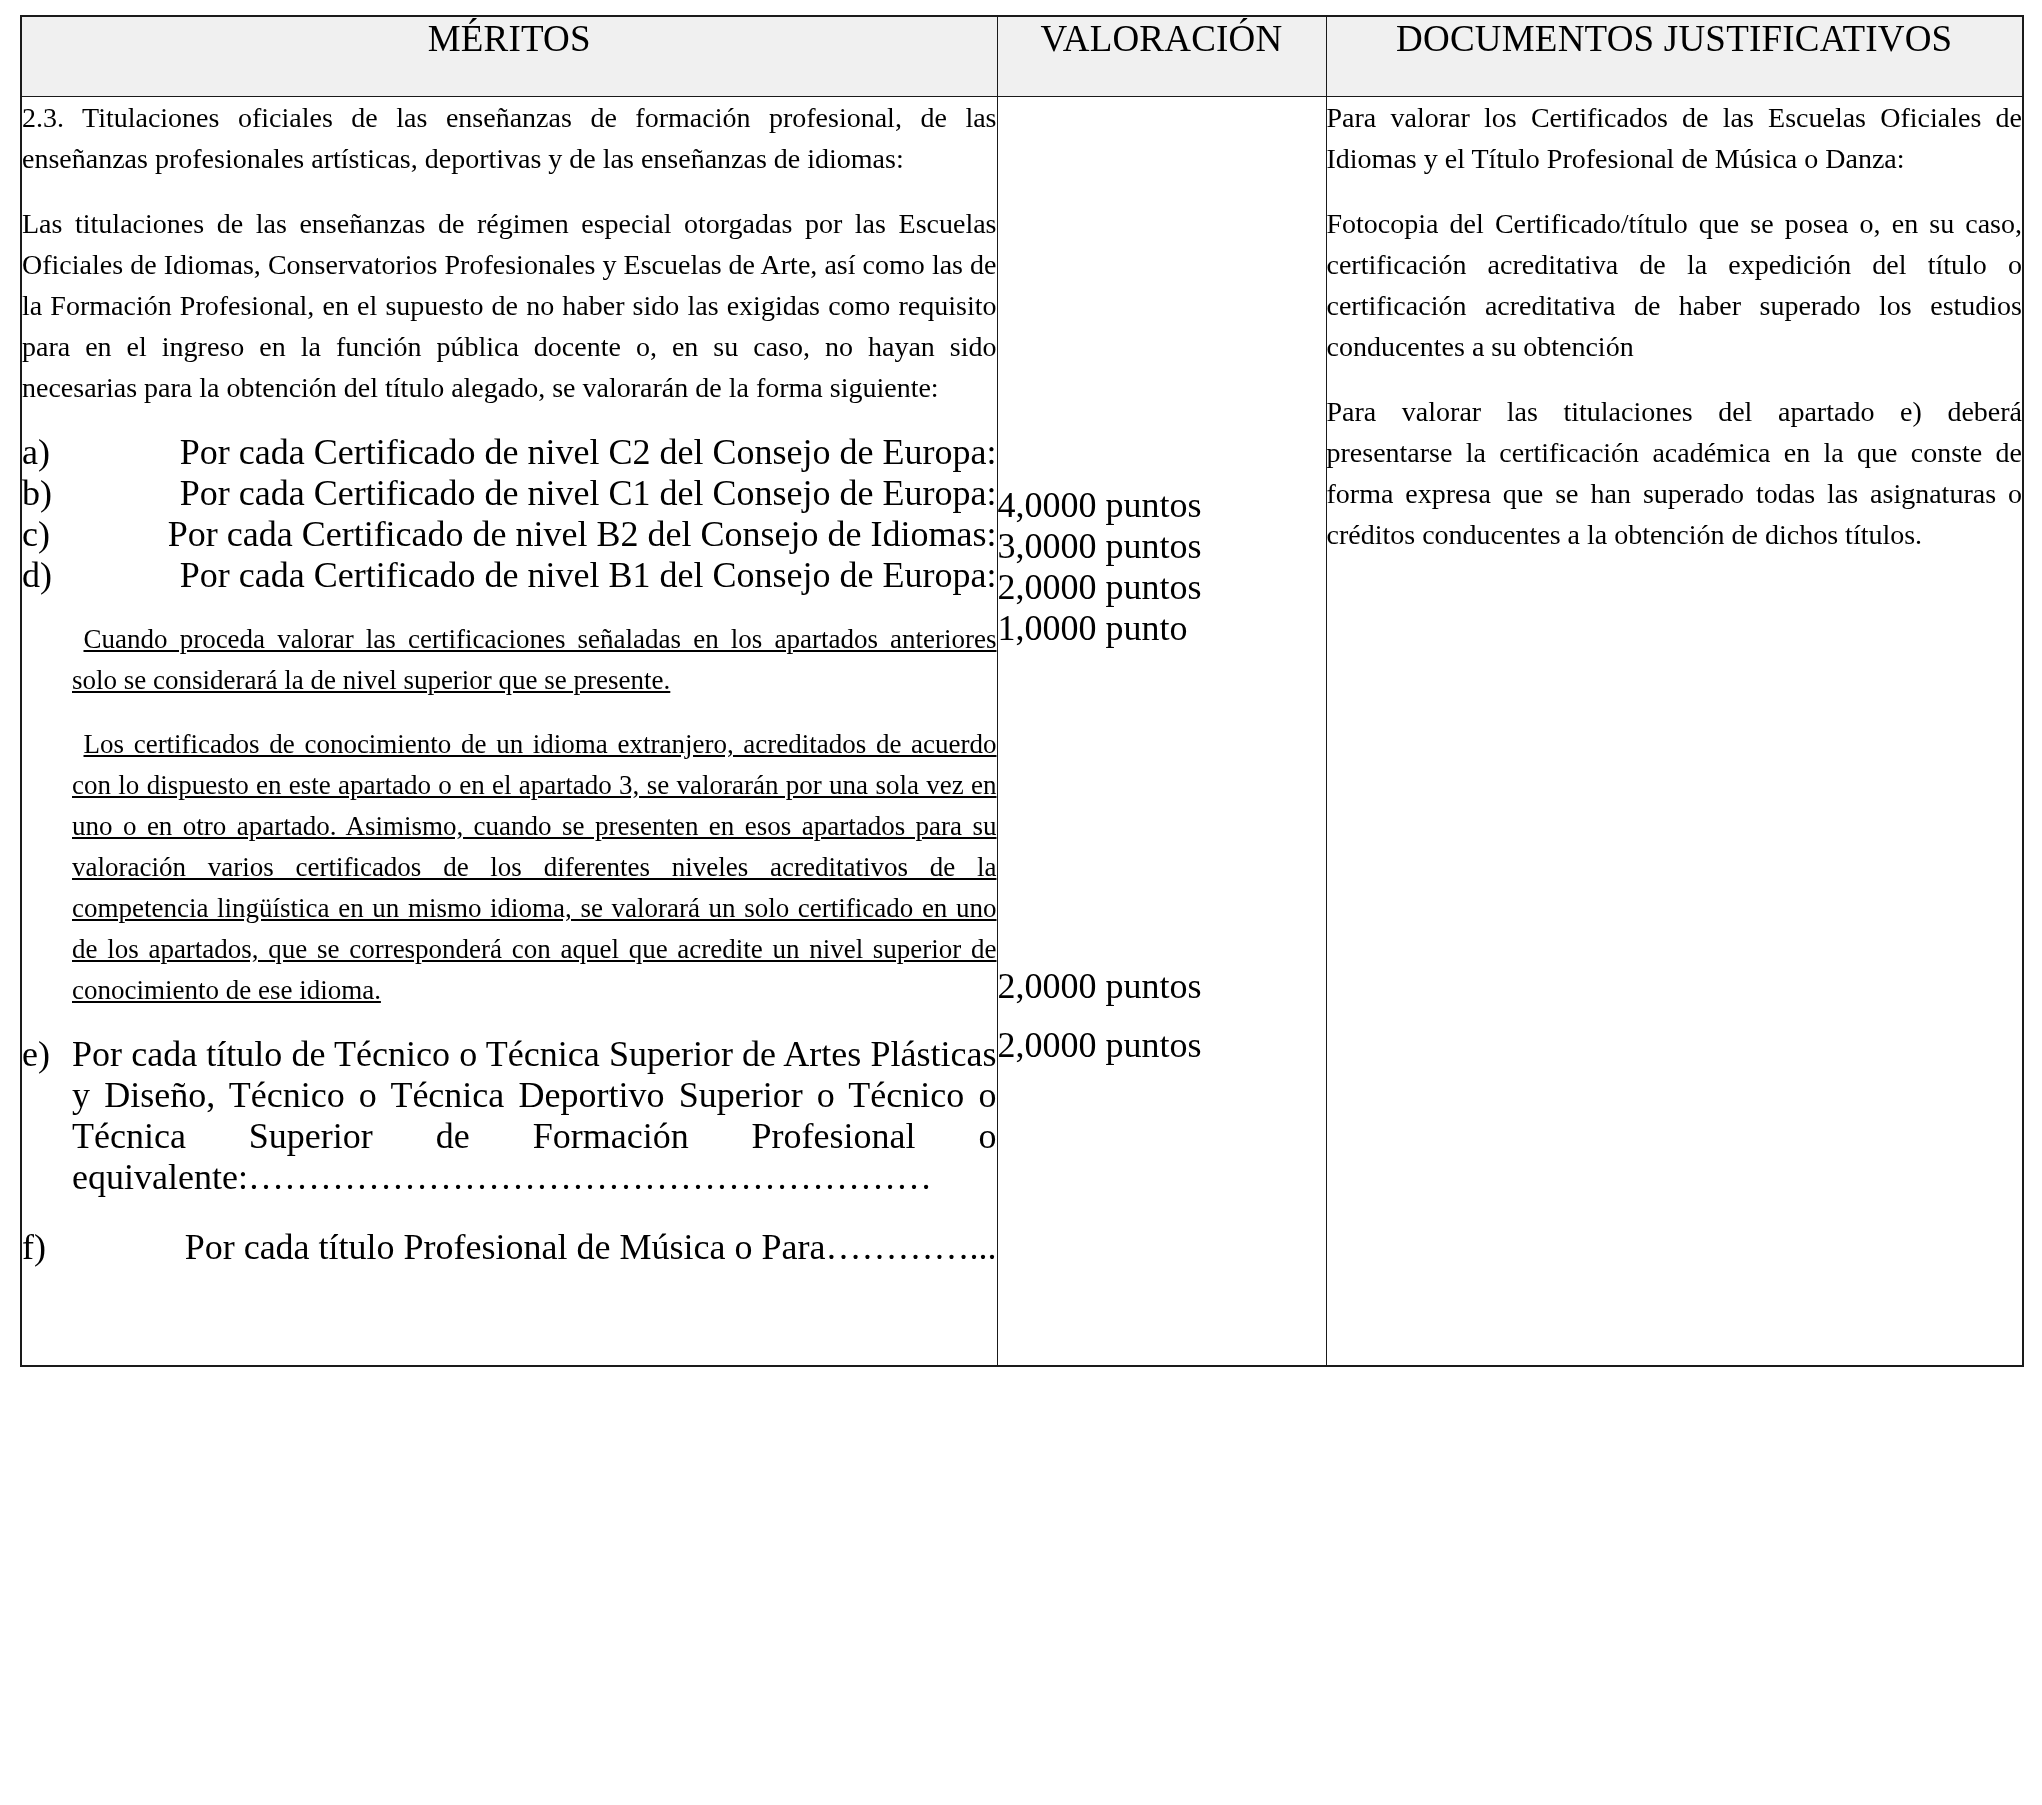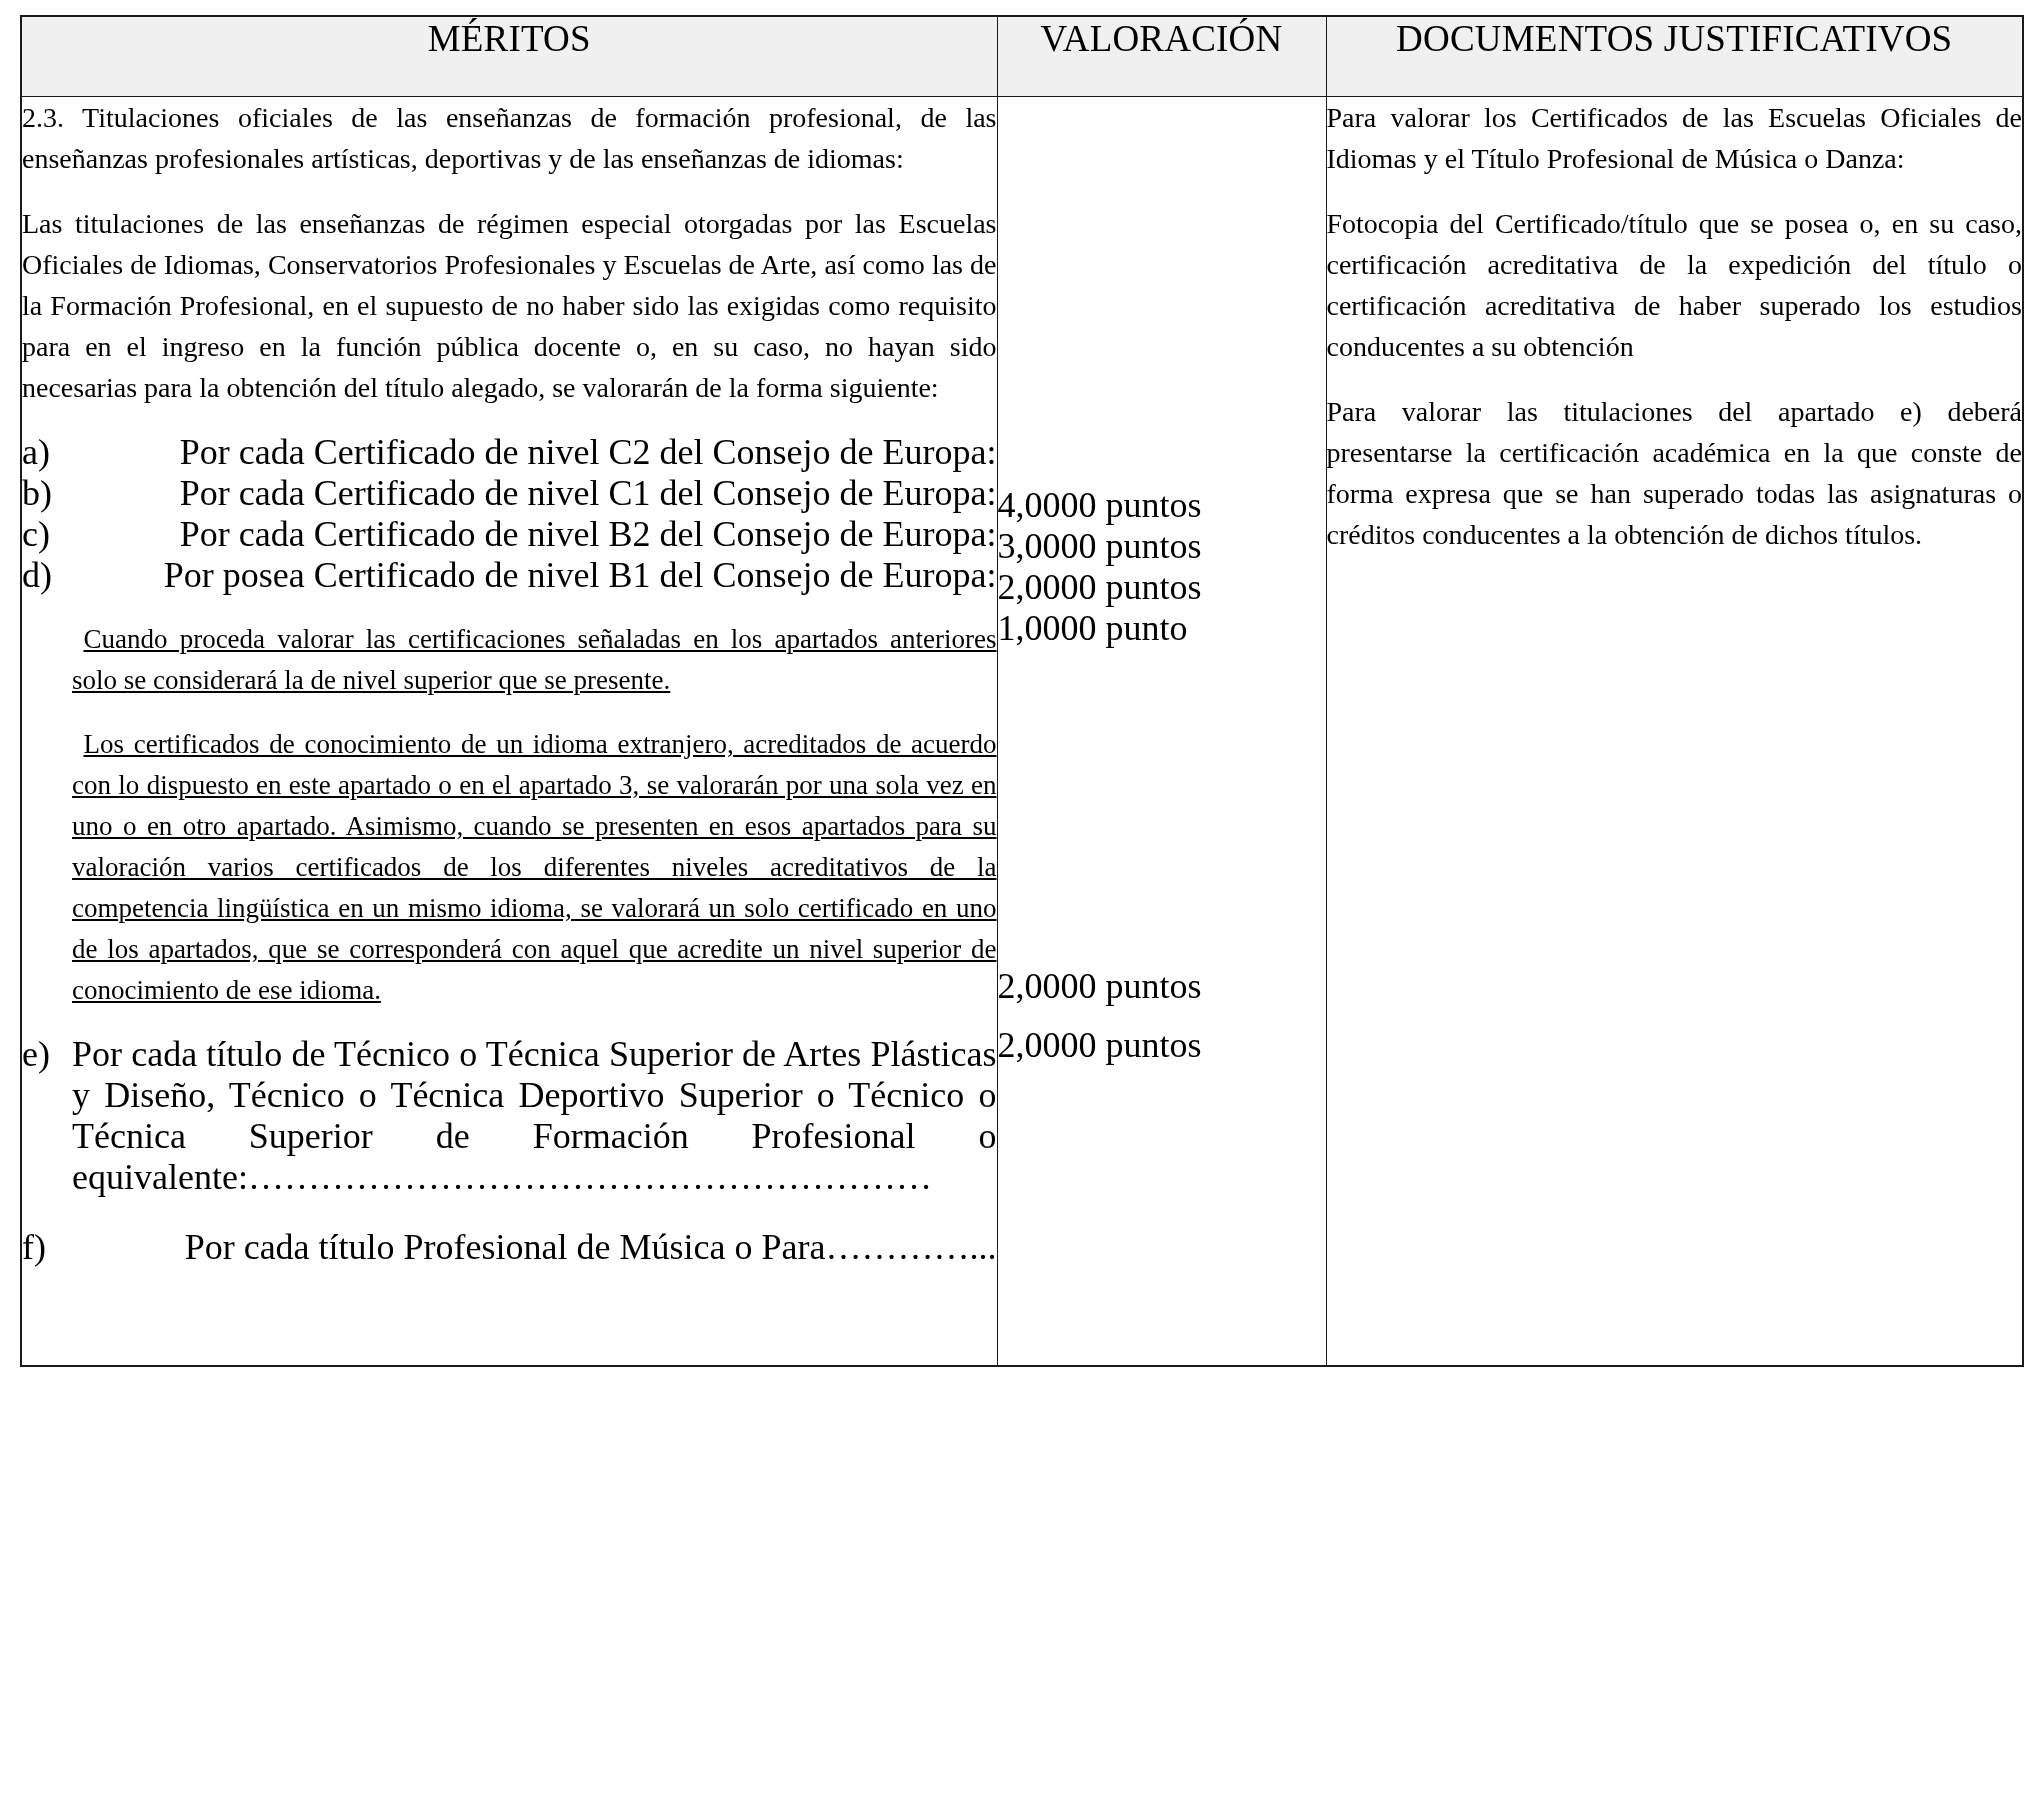--- a/index.html
+++ b/index.html
@@ -177,26 +177,26 @@
               <span class="body nojustify">Por cada Certificado de nivel C2 del Consejo de Europa:</span>
             </div>
 
             <div class="item">
               <span class="marker">b)</span>
               <span class="body nojustify">Por cada Certificado de nivel C1 del Consejo de Europa:</span>
             </div>
 
             <div class="item">
               <span class="marker">c)</span>
-              <span class="body nojustify">Por cada Certificado de nivel B2 del Consejo de Europa:</span>
+              <span class="body nojustify">Por cada Certificado de nivel B2 del Consejo de Idiomas:</span>
             </div>
 
             <div class="item">
               <span class="marker">d)</span>
-              <span class="body nojustify">Por posea Certificado de nivel B1 del Consejo de Europa:</span>
+              <span class="body nojustify">Por cada Certificado de nivel B1 del Consejo de Europa:</span>
             </div>
 
           </div>
 
           <p class="sub-p">Cuando proceda valorar las certificaciones señaladas en los apartados anteriores solo se considerará la de nivel superior que se presente.</p>
 
           <p class="sub-p">Los certificados de conocimiento de un idioma extranjero, acreditados de acuerdo con lo dispuesto en este apartado o en el apartado 3, se valorarán por una sola vez en uno o en otro apartado. Asimismo, cuando se presenten en esos apartados para su valoración varios certificados de los diferentes niveles acreditativos de la competencia lingüística en un mismo idioma, se valorará un solo certificado en uno de los apartados, que se corresponderá con aquel que acredite un nivel superior de conocimiento de ese idioma.</p>
 
           <div class="item" style="margin-top:23px;">
             <span class="marker">e)</span>

